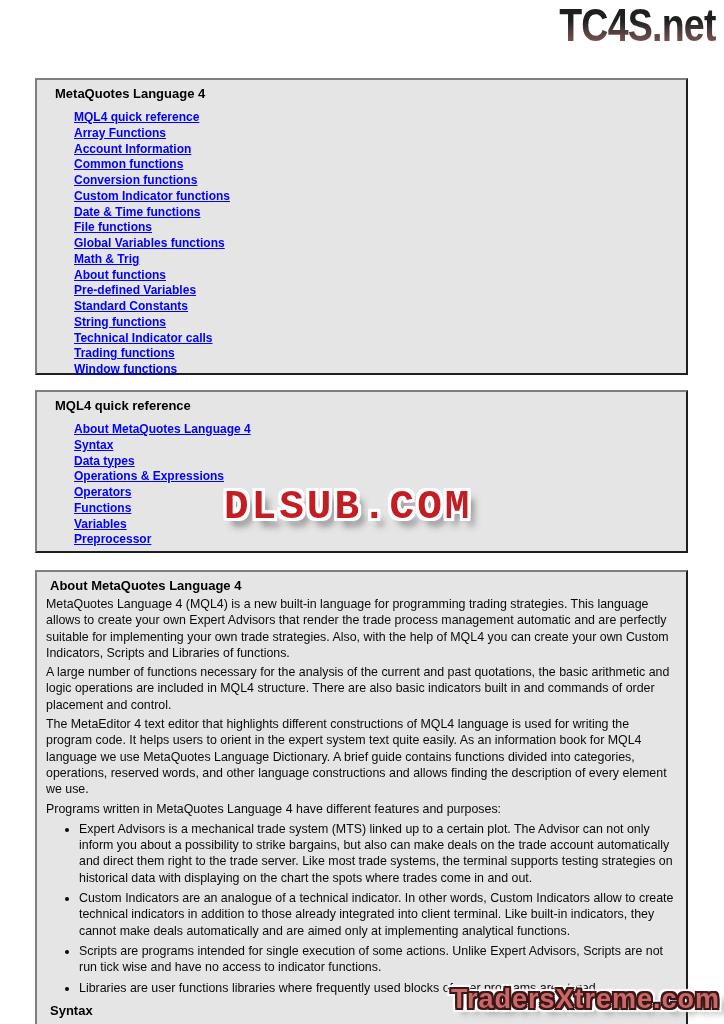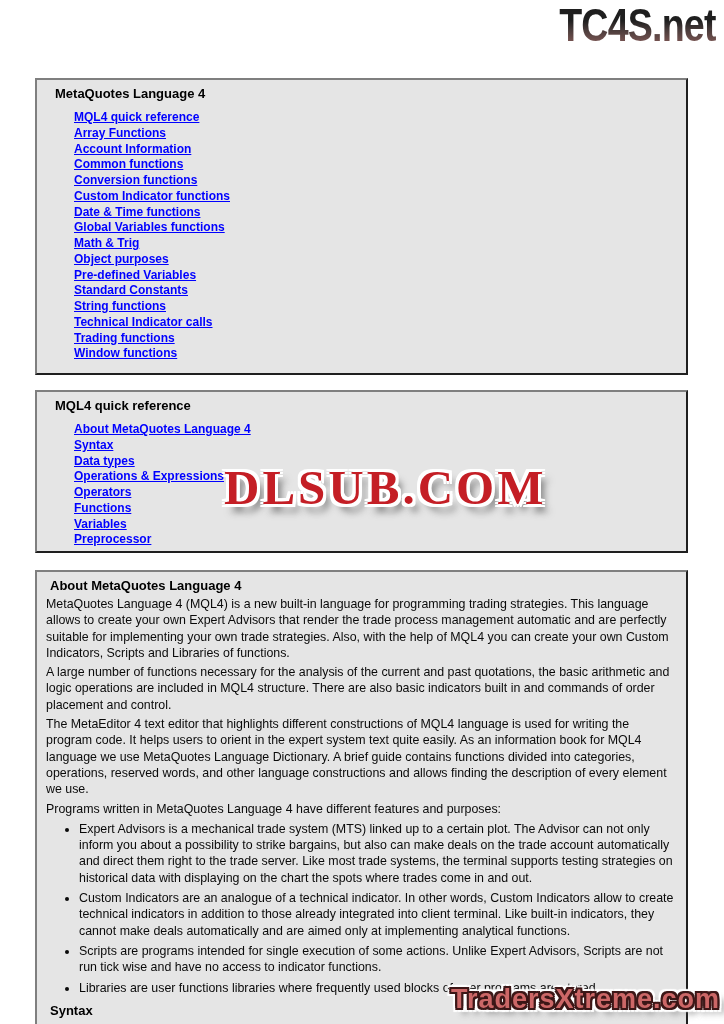--- a/index.html
+++ b/index.html
@@ -92,24 +92,24 @@
     transform: scaleX(0.8);
     transform-origin: right top;
     background: linear-gradient(180deg, var(--logo_gradient_top) 0%, var(--logo_gradient_top) 42%, #4a3c3b 62%, var(--logo_gradient_bottom) 100%);
     -webkit-background-clip: text;
     background-clip: text;
     color: transparent;
     white-space: nowrap;
   }
   #wm-dlsub {
     position: absolute;
-    left: 224px; top: 466px;
-    font-family: Liberation Serif, serif;
-    font-weight: bold;
-    font-size: 49px;
+    left: 224px; top: 485px;
+    font-family: Liberation Mono, monospace;
+    font-weight: bold;
+    font-size: 41px;
     line-height: 44px;
     letter-spacing: 3px;
     color: var(--dlsub_red);
     white-space: nowrap;
     text-shadow:
       -3px -3px 0 #fff, -3px 0 0 #fff, -3px 3px 0 #fff,
       0 -3px 0 #fff, 0 3px 0 #fff,
       3px -3px 0 #fff, 3px 0 0 #fff, 3px 3px 0 #fff,
       6px 8px 7px rgba(60,60,60,0.6);
   }
@@ -152,26 +152,27 @@
         <li><a href="#">Account Information</a></li>
 
         <li><a href="#">Common functions</a></li>
 
         <li><a href="#">Conversion functions</a></li>
 
         <li><a href="#">Custom Indicator functions</a></li>
 
         <li><a href="#">Date &amp; Time functions</a></li>
 
+        <li><a href="#">File functions</a></li>
 
         <li><a href="#">Global Variables functions</a></li>
 
         <li><a href="#">Math &amp; Trig</a></li>
 
-        <li><a href="#">Object purposes</a></li>
+        <li><a href="#">About functions</a></li>
 
         <li><a href="#">Pre-defined Variables</a></li>
 
         <li><a href="#">Standard Constants</a></li>
 
         <li><a href="#">String functions</a></li>
 
         <li><a href="#">Technical Indicator calls</a></li>
 
         <li><a href="#">Trading functions</a></li>

